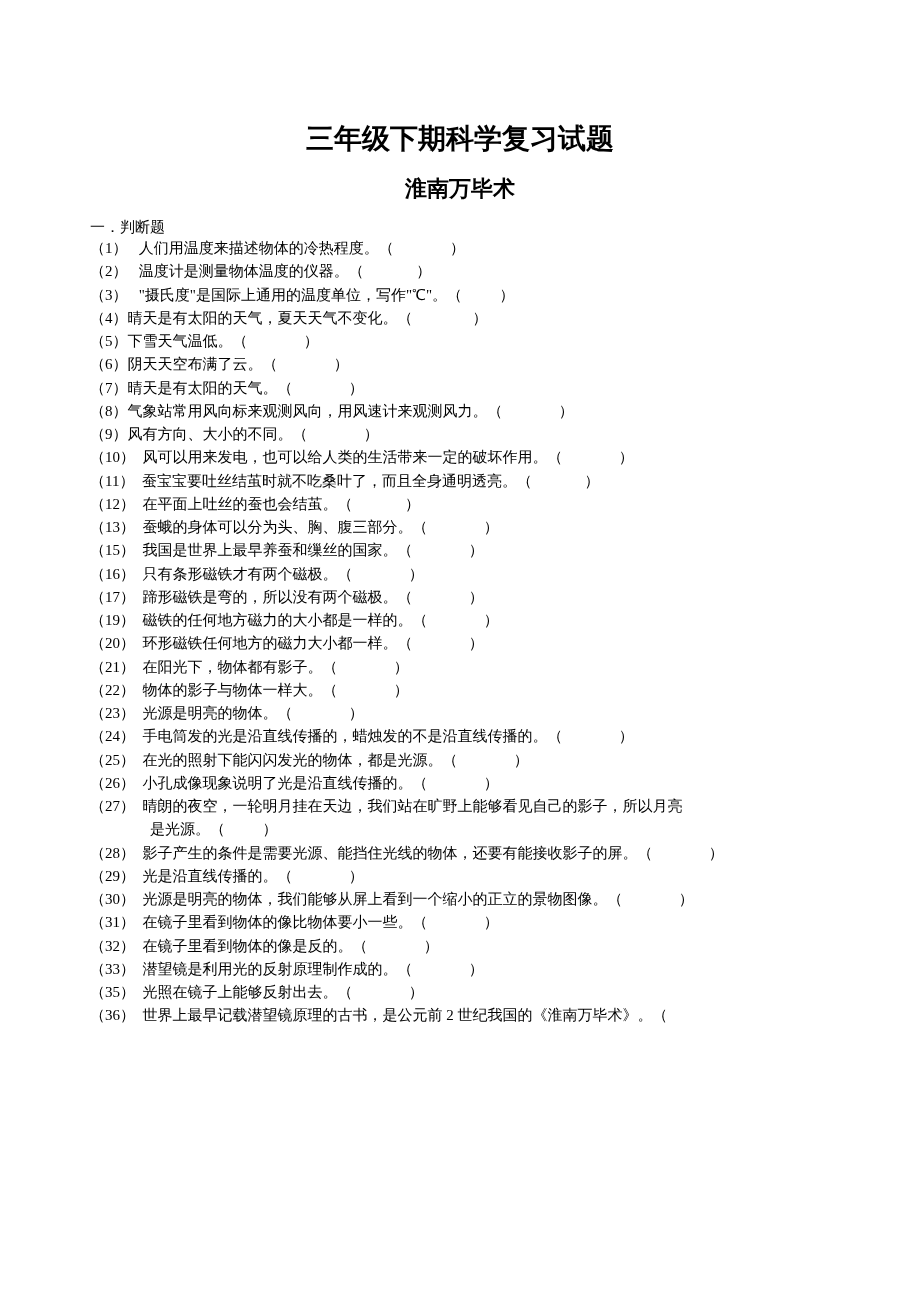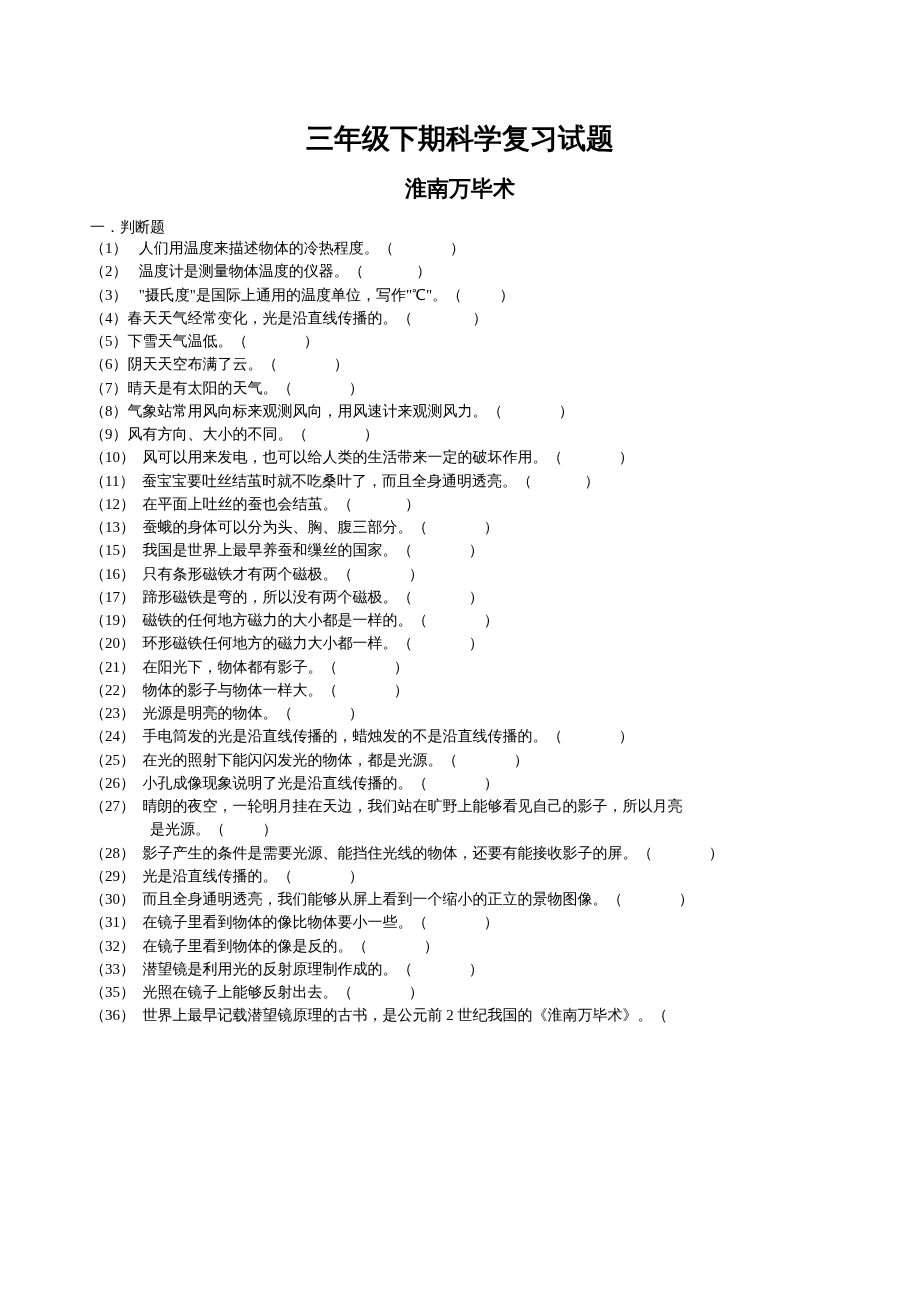--- a/index.html
+++ b/index.html
@@ -51,21 +51,21 @@
 <body>
 
 <h1 class="title">三年级下期科学复习试题</h1>
 <h2 class="subtitle">淮南万毕术</h2>
 <div class="section-header">一．判断题</div>
 
 <div id="items-container">
     <div class="item-row"><span class="num">（1）</span><span>   </span><span class="txt">人们用温度来描述物体的冷热程度。</span><span class="paren">（               ）</span></div>
     <div class="item-row"><span class="num">（2）</span><span>   </span><span class="txt">温度计是测量物体温度的仪器。</span><span class="paren">（              ）</span></div>
     <div class="item-row"><span class="num">（3）</span><span>   </span><span class="txt">"摄氏度"是国际上通用的温度单位，写作"℃"。</span><span class="paren">（          ）</span></div>
-    <div class="item-row"><span class="num">（4）</span><span></span><span class="txt">春天天气经常变化，光是沿直线传播的。</span><span class="paren">（                ）</span></div>
+    <div class="item-row"><span class="num">（4）</span><span></span><span class="txt">晴天是有太阳的天气，夏天天气不变化。</span><span class="paren">（                ）</span></div>
     <div class="item-row"><span class="num">（5）</span><span></span><span class="txt">下雪天气温低。</span><span class="paren">（               ）</span></div>
     <div class="item-row"><span class="num">（6）</span><span></span><span class="txt">阴天天空布满了云。</span><span class="paren">（               ）</span></div>
     <div class="item-row"><span class="num">（7）</span><span></span><span class="txt">晴天是有太阳的天气。</span><span class="paren">（               ）</span></div>
     <div class="item-row"><span class="num">（8）</span><span></span><span class="txt">气象站常用风向标来观测风向，用风速计来观测风力。</span><span class="paren">（               ）</span></div>
     <div class="item-row"><span class="num">（9）</span><span></span><span class="txt">风有方向、大小的不同。</span><span class="paren">（               ）</span></div>
     <div class="item-row"><span class="num">（10）</span><span>  </span><span class="txt">风可以用来发电，也可以给人类的生活带来一定的破坏作用。</span><span class="paren">（               ）</span></div>
     <div class="item-row"><span class="num">（11）</span><span>  </span><span class="txt">蚕宝宝要吐丝结茧时就不吃桑叶了，而且全身通明透亮。</span><span class="paren">（              ）</span></div>
     <div class="item-row"><span class="num">（12）</span><span>  </span><span class="txt">在平面上吐丝的蚕也会结茧。</span><span class="paren">（              ）</span></div>
     <div class="item-row"><span class="num">（13）</span><span>  </span><span class="txt">蚕蛾的身体可以分为头、胸、腹三部分。</span><span class="paren">（               ）</span></div>
     <div class="item-row"><span class="num">（15）</span><span>  </span><span class="txt">我国是世界上最早养蚕和缫丝的国家。</span><span class="paren">（               ）</span></div>
@@ -76,19 +76,19 @@
     <div class="item-row"><span class="num">（21）</span><span>  </span><span class="txt">在阳光下，物体都有影子。</span><span class="paren">（               ）</span></div>
     <div class="item-row"><span class="num">（22）</span><span>  </span><span class="txt">物体的影子与物体一样大。</span><span class="paren">（               ）</span></div>
     <div class="item-row"><span class="num">（23）</span><span>  </span><span class="txt">光源是明亮的物体。</span><span class="paren">（               ）</span></div>
     <div class="item-row"><span class="num">（24）</span><span>  </span><span class="txt">手电筒发的光是沿直线传播的，蜡烛发的不是沿直线传播的。</span><span class="paren">（               ）</span></div>
     <div class="item-row"><span class="num">（25）</span><span>  </span><span class="txt">在光的照射下能闪闪发光的物体，都是光源。</span><span class="paren">（               ）</span></div>
     <div class="item-row"><span class="num">（26）</span><span>  </span><span class="txt">小孔成像现象说明了光是沿直线传播的。</span><span class="paren">（               ）</span></div>
     <div class="item-row"><span class="num">（27）</span><span>  </span><span class="txt">晴朗的夜空，一轮明月挂在天边，我们站在旷野上能够看见自己的影子，所以月亮</span></div>
     <div class="item-row indent"><span class="txt">是光源。</span><span class="paren">（          ）</span></div>
     <div class="item-row"><span class="num">（28）</span><span>  </span><span class="txt">影子产生的条件是需要光源、能挡住光线的物体，还要有能接收影子的屏。</span><span class="paren">（               ）</span></div>
     <div class="item-row"><span class="num">（29）</span><span>  </span><span class="txt">光是沿直线传播的。</span><span class="paren">（               ）</span></div>
-    <div class="item-row"><span class="num">（30）</span><span>  </span><span class="txt">而且全身通明透亮，我们能够从屏上看到一个缩小的正立的景物图像。</span><span class="paren">（               ）</span></div>
+    <div class="item-row"><span class="num">（30）</span><span>  </span><span class="txt">光源是明亮的物体，我们能够从屏上看到一个缩小的正立的景物图像。</span><span class="paren">（               ）</span></div>
     <div class="item-row"><span class="num">（31）</span><span>  </span><span class="txt">在镜子里看到物体的像比物体要小一些。</span><span class="paren">（               ）</span></div>
     <div class="item-row"><span class="num">（32）</span><span>  </span><span class="txt">在镜子里看到物体的像是反的。</span><span class="paren">（               ）</span></div>
     <div class="item-row"><span class="num">（33）</span><span>  </span><span class="txt">潜望镜是利用光的反射原理制作成的。</span><span class="paren">（               ）</span></div>
     <div class="item-row"><span class="num">（35）</span><span>  </span><span class="txt">光照在镜子上能够反射出去。</span><span class="paren">（               ）</span></div>
     <div class="item-row"><span class="num">（36）</span><span>  </span><span class="txt">世界上最早记载潜望镜原理的古书，是公元前 2 世纪我国的《淮南万毕术》。</span><span class="paren">（</span></div>
   </div>
 
 </body></html>

